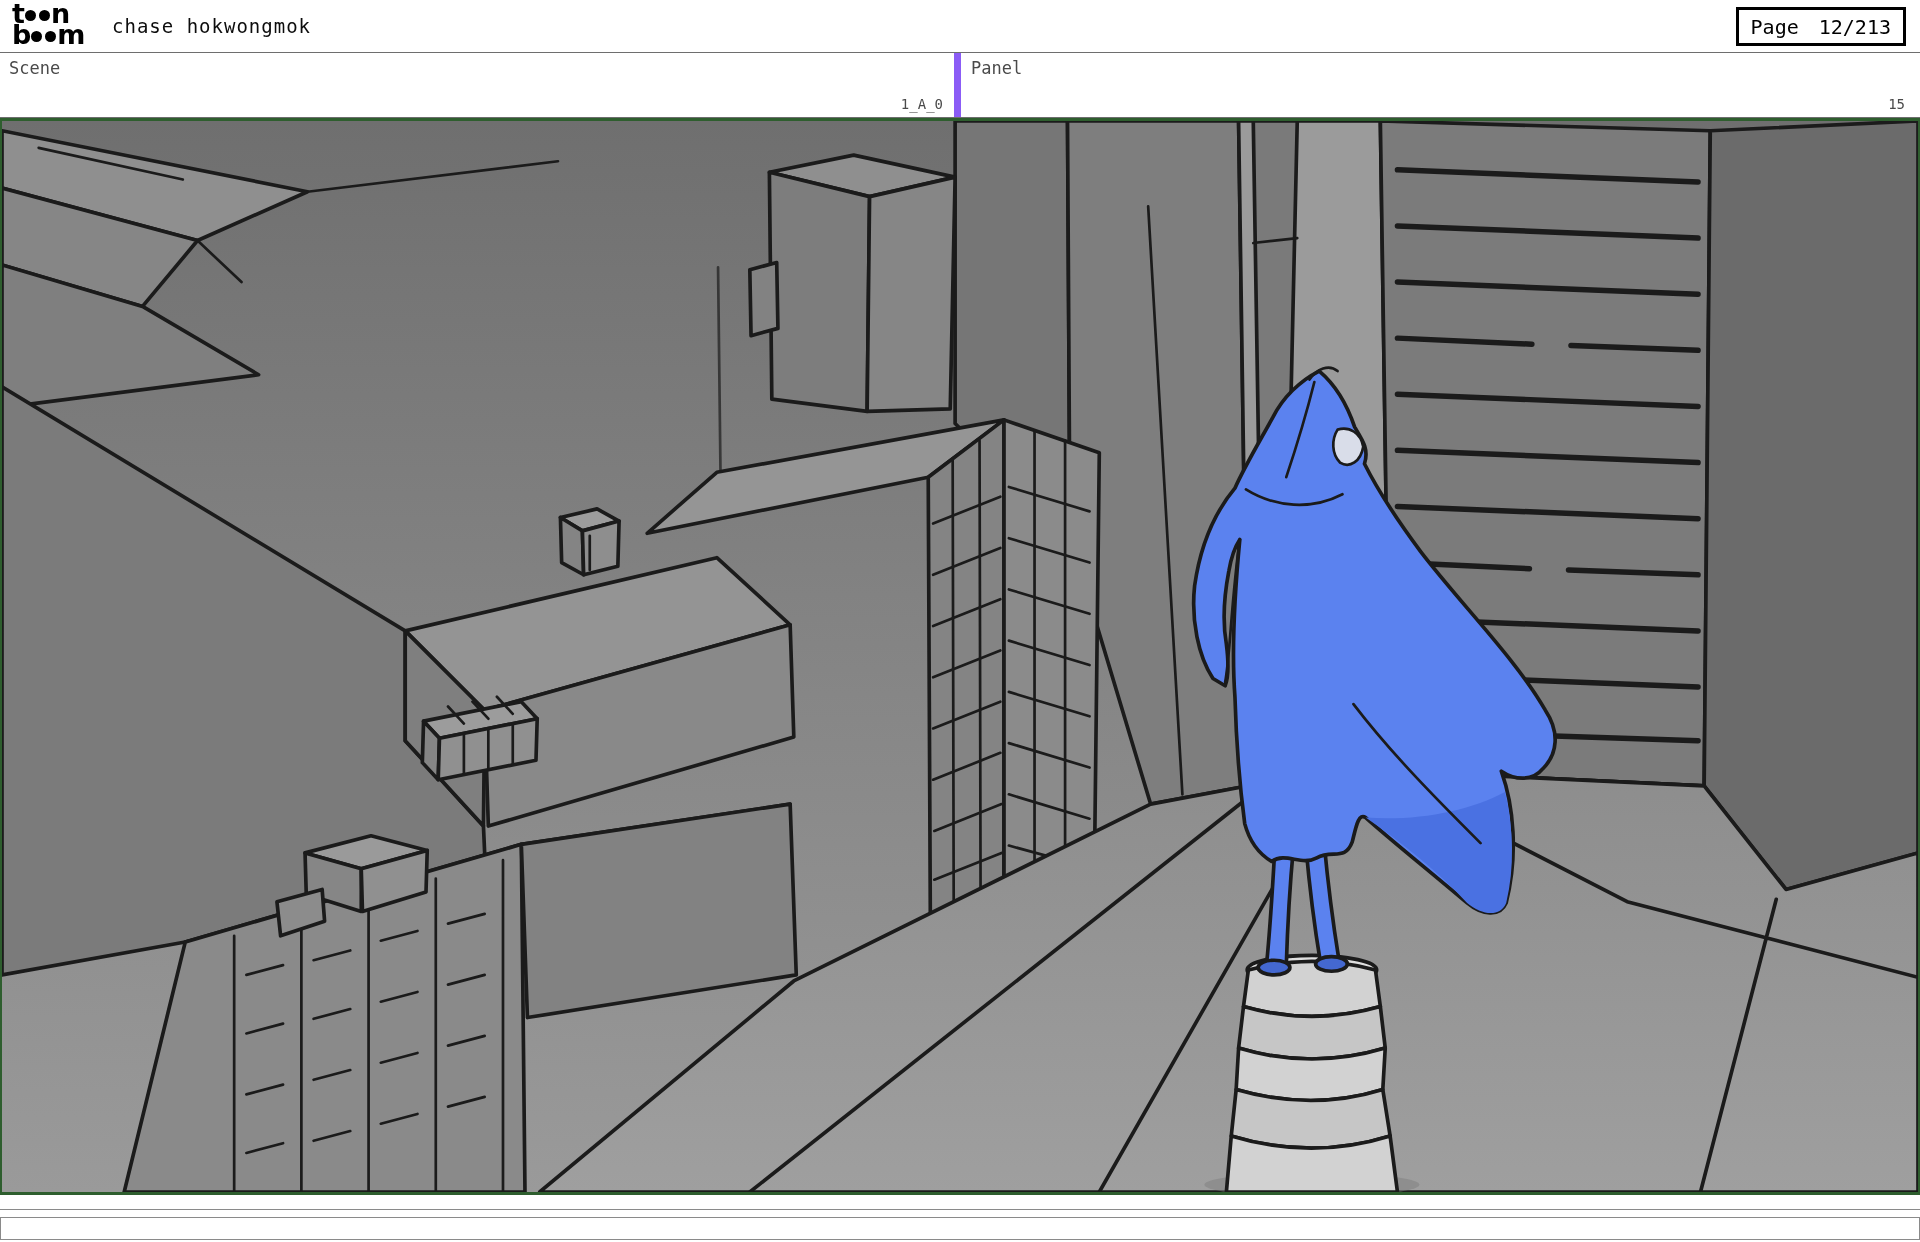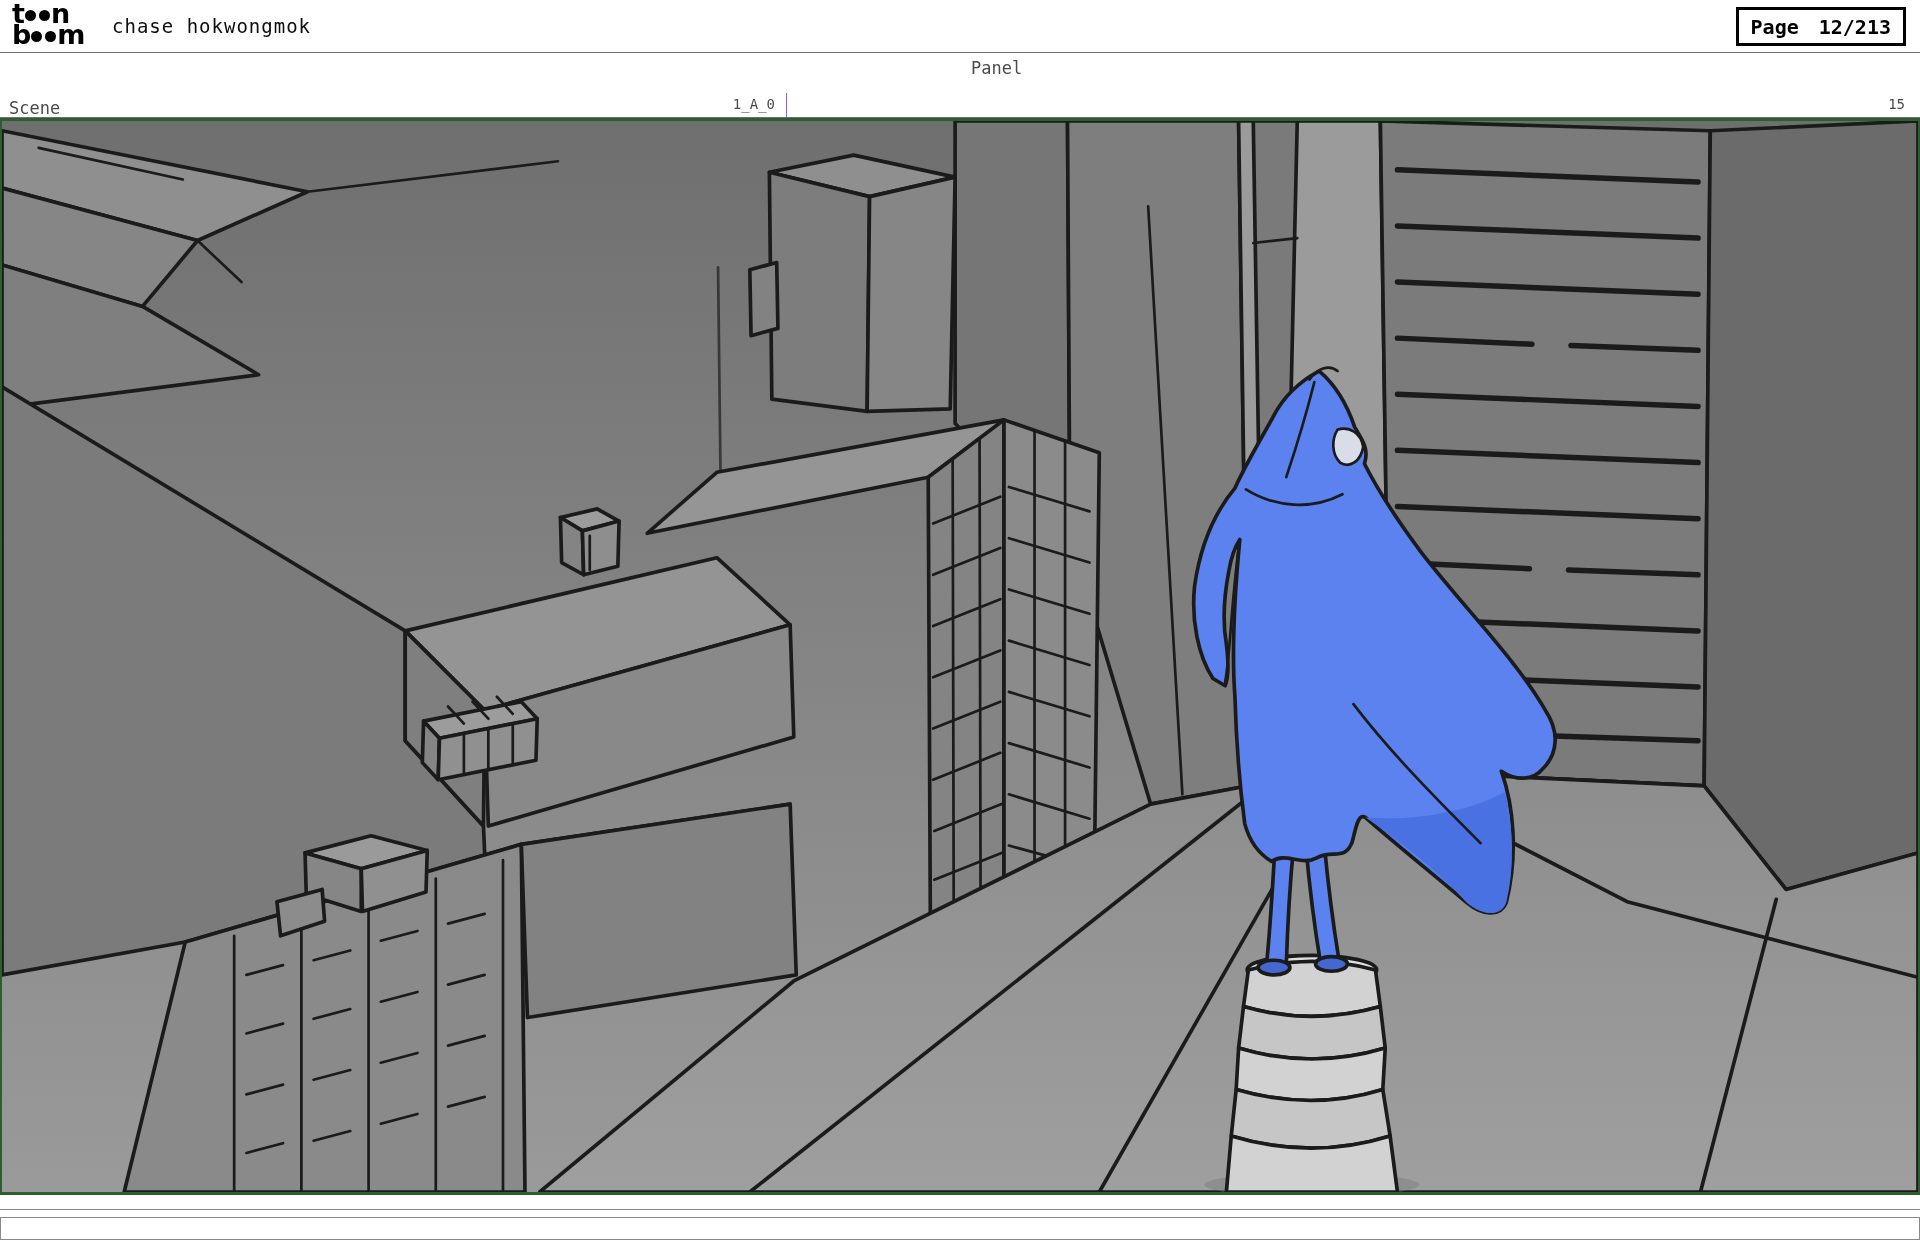--- a/index.html
+++ b/index.html
@@ -8,28 +8,28 @@
   .page { position:relative; width:1920px; height:1242px; background:#fff; }
 
   
   .header { position:absolute; top:0; left:0; right:0; height:52px; background:#fff; }
   .logo { position:absolute; left:12px; top:3px; display:flex; flex-direction:column; }
   .logo-line { display:flex; align-items:center; font-family:"DejaVu Sans","Liberation Sans",sans-serif;
     font-weight:bold; font-size:27px; line-height:21px; letter-spacing:-2px; color:#000; }
   .dot { width:11px; height:11px; border-radius:50%; background:#000; display:inline-block; margin:3px 1px 0 2px; }
   .title { position:absolute; left:112px; top:15px; font-size:19px; font-weight:normal; color:#0d0d0d; letter-spacing:1px; }
   .page-box { position:absolute; right:14px; top:7px; height:39px; border:3px solid #000;
-    display:flex; align-items:center; padding:0 12px; font-weight:bold; font-size:20px; color:#000; background:#fff; }
+    display:flex; align-items:center; padding:0 12px; font-weight:normal; font-size:20px; color:#000; background:#fff; }
   .page-box span + span { margin-left:20px; }
 
   
   .info-row { position:absolute; top:52px; left:0; right:0; height:66px;
     border-top:1px solid #6e6e6e; border-bottom:1px solid #6e6e6e; background:#fff; }
   .cell { position:absolute; top:0; bottom:0; }
-  .cell-scene { left:0; width:787px; border-right:1px solid #8b5cf6;margin-top:40px; }
+  .cell-scene { left:0; width:961px; border-right:7px solid #8b5cf6; }
   .cell-panel { left:962px; right:4px; }
   .cell-label { position:absolute; top:5px; left:9px; font-size:17px; color:#4a4a4a; }
   .cell-value { position:absolute; bottom:5px; right:11px; font-size:14px; color:#4a4a4a; }
 
   
   .panel-frame { position:absolute; top:118px; left:0; width:1920px; height:1077px;
     border:2px solid var(--panel-border-green,#2e5e2e); border-top-width:3px; border-bottom-width:3px;
     background:#888; }
   .panel-frame svg { display:block; width:100%; height:100%; }
 

